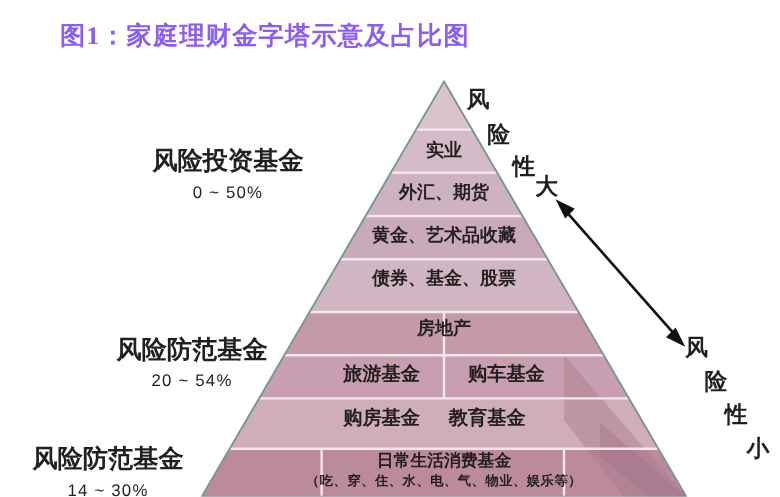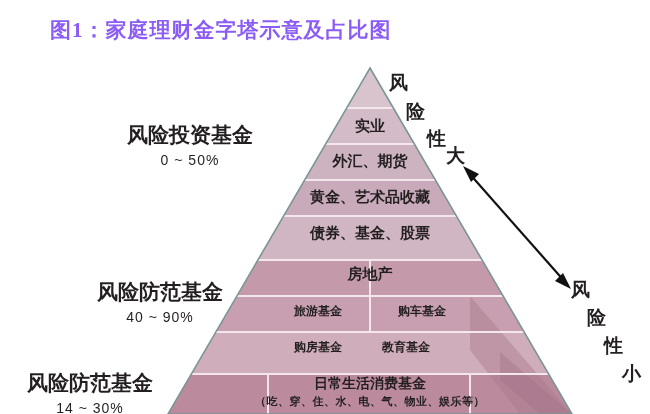--- a/index.html
+++ b/index.html
@@ -59,21 +59,21 @@
     text-align: center;
     white-space: nowrap;
     line-height: 1.05;
     pointer-events: none;
   }
   .tier-t1 { font-size: 15px; }
   .tier-t2 { font-size: 15px; }
   .tier-t3 { font-size: 15px; }
   .tier-t4 { font-size: 15px; }
   .tier-t5 { font-size: 15px; }
-  .tier-split { font-size: 12px; }
+  .tier-split { font-size: 16px; }
   .tier-big  { font-size: 14px; }
   .tier-sub  { font-size: 11px; font-weight: bold; letter-spacing: 0.5px; }
 
   
   .side-label {
     position: absolute;
     text-align: center;
     color: #231f20;
     font-family: "Liberation Sans", "DejaVu Sans", sans-serif;
     white-space: nowrap;
@@ -177,21 +177,21 @@
     <div class="tier-label tier-big" style="left:0; top:376px; width:740px;">日常生活消费基金</div>
     <div class="tier-label tier-sub" style="left:0; top:396px; width:740px;">（吃、穿、住、水、电、气、物业、娱乐等）</div>
 
     <div class="side-label" style="left:100px; top:120px; width:180px;">
       <span class="sl-name">风险投资基金</span>
       <span class="sl-pct">0 ~ 50%</span>
     </div>
 
     <div class="side-label" style="left:70px; top:277px; width:180px;">
       <span class="sl-name">风险防范基金</span>
-      <span class="sl-pct">40 ~ 90%</span>
+      <span class="sl-pct">20 ~ 54%</span>
     </div>
 
     <div class="side-label" style="left:0px; top:368px; width:180px;">
       <span class="sl-name">风险防范基金</span>
       <span class="sl-pct">14 ~ 30%</span>
     </div>
 
     <div class="risk-char" style="left:389px; top:70px;">风</div>
     <div class="risk-char" style="left:406px; top:99px;">险</div>
     <div class="risk-char" style="left:427px; top:126px;">性</div>

